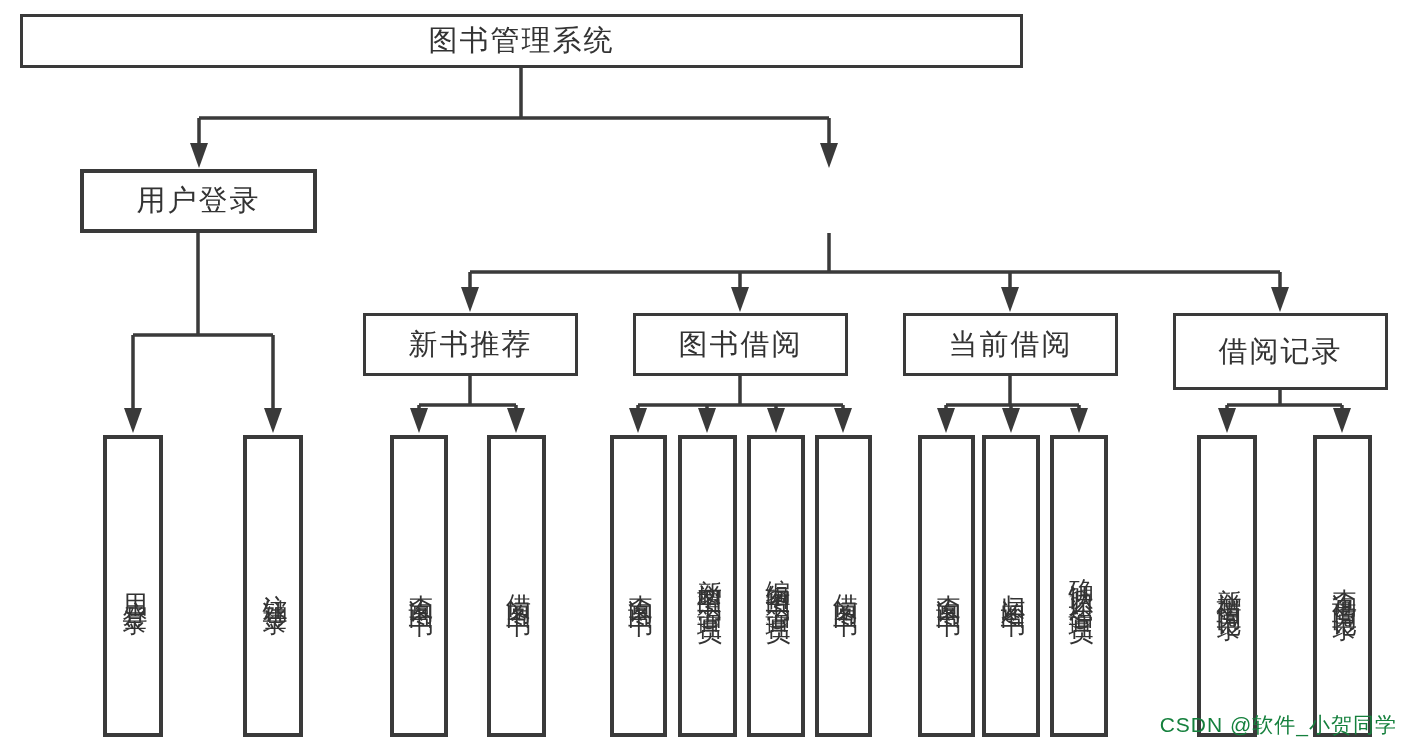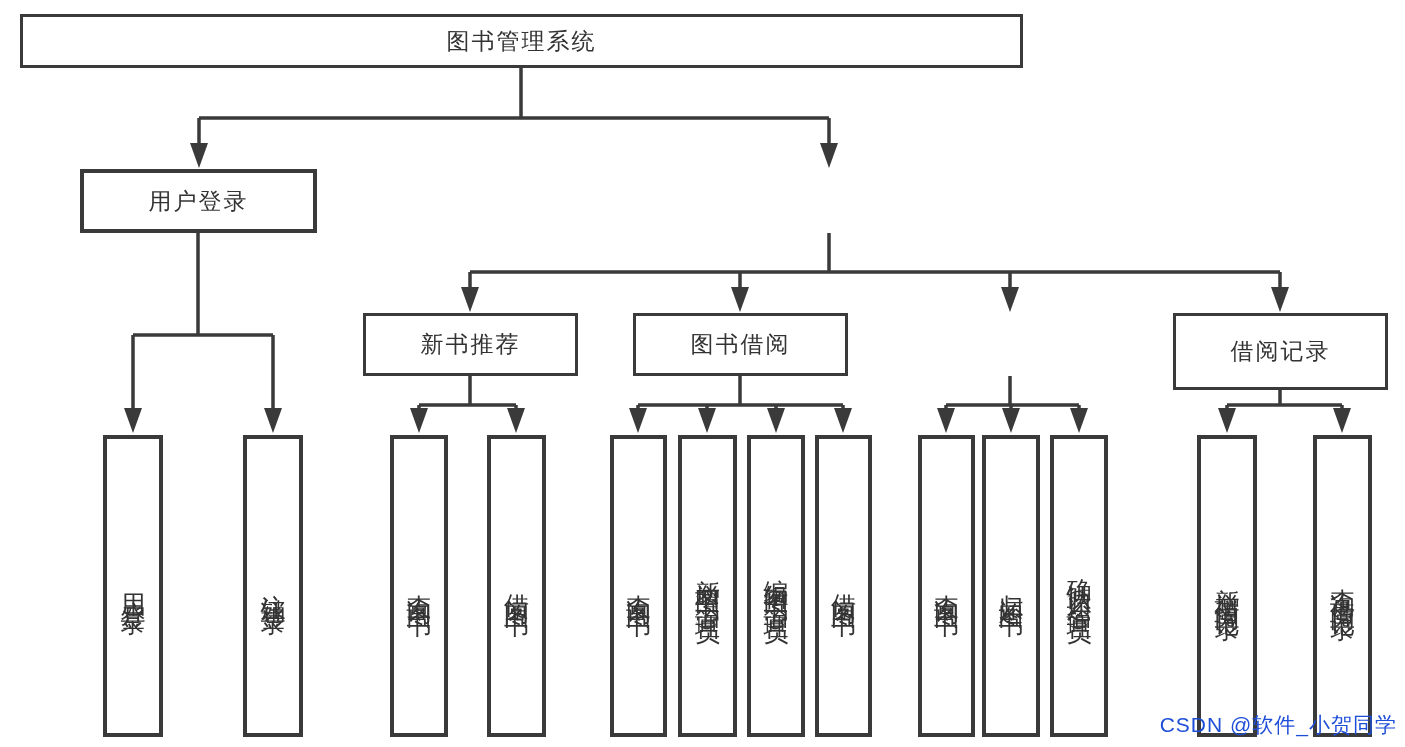--- a/index.html
+++ b/index.html
@@ -10,29 +10,29 @@
   }
   .stage{position:absolute;left:0;top:0;width:1405px;height:747px;}
   svg.wires{position:absolute;left:0;top:0;pointer-events:none;}
   svg.wires path{stroke:#3a3a3a;stroke-width:3.5;fill:none;}
   svg.wires polygon{fill:#3a3a3a;stroke:none;}
   .node{
     position:absolute;background:#ffffff;border:3px solid #3a3a3a;
     display:flex;align-items:center;justify-content:center;
     color:#333333;box-sizing:border-box;z-index:2;
   }
-  .lvl2,.leaf{border-width:4px;}
-  .h{font-size:23px;letter-spacing:2px;white-space:nowrap;}
+  .lvl2,.leaf{border-width:4px;font-family:Liberation Mono, monospace;}
+  .h{font-size:29px;letter-spacing:2px;white-space:nowrap;}
   .v{
     writing-mode:vertical-lr;text-orientation:mixed;
     font-size:25px;letter-spacing:6px;line-height:1;white-space:nowrap;
   }
   .watermark{
     position:absolute;right:8px;top:711px;z-index:5;
-    font-size:21px;color:#1d4ed8;letter-spacing:1px;white-space:nowrap;
+    font-size:21px;color:#15803d;letter-spacing:1px;white-space:nowrap;
   }
 </style>
 </head>
 <body>
 
 <div class="stage">
 
   <svg class="wires" width="1405" height="747" viewBox="0 0 1405 747">
 
     <g>
@@ -90,20 +90,23 @@
   <div class="node lvl2" style="left:80px;top:169px;width:237px;height:64px">
     <span class="h">用户登录</span>
   </div>
 
   <div class="node" style="left:633px;top:313px;width:215px;height:63px">
     <span class="h">图书借阅</span>
   </div>
   <div class="node" style="left:363px;top:313px;width:215px;height:63px">
     <span class="h">新书推荐</span>
   </div>
+  <div class="node" style="left:903px;top:313px;width:215px;height:63px">
+    <span class="h">当前借阅</span>
+  </div>
   <div class="node" style="left:1173px;top:313px;width:215px;height:77px">
     <span class="h">借阅记录</span>
   </div>
 
   <div class="node leaf" style="left:103px;top:435px;width:60px;height:302px">
     <span class="v">用户登录</span>
   </div>
   <div class="node leaf" style="left:243px;top:435px;width:60px;height:302px">
     <span class="v">注销登录</span>
   </div>

